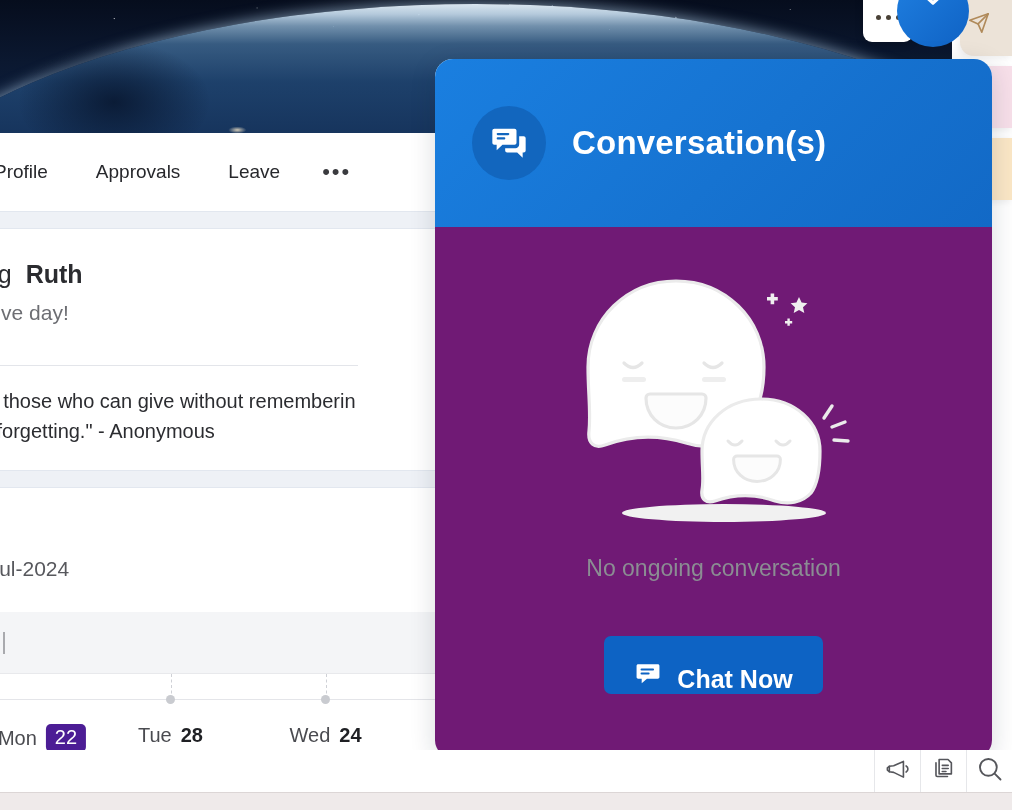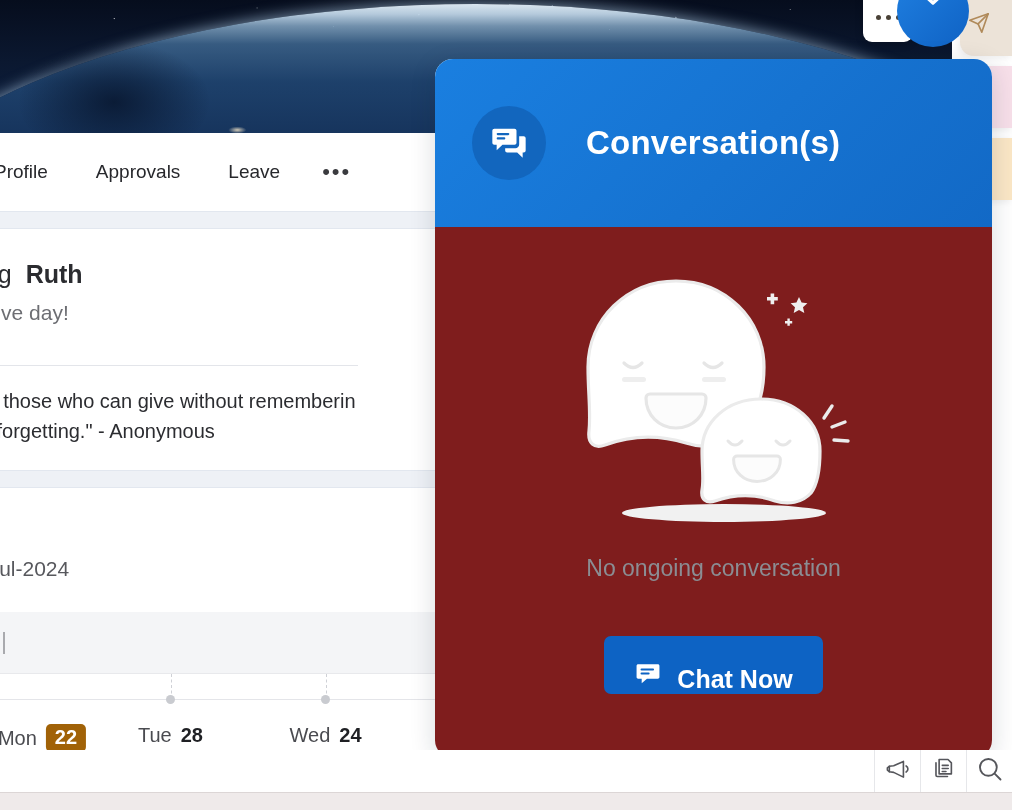--- a/index.html
+++ b/index.html
@@ -223,25 +223,25 @@
     transform: translateX(-50%);
     white-space: nowrap;
     font-size: 20px;
     color: #4a4b50;
     display: flex;
     align-items: center;
     gap: 9px;
   }
   .tl-daynum { color: #1f2024; font-weight: 600; }
   .tl-daynum.active {
-    background: #a16207;
+    background: #4c1d95;
     color: #ffffff;
     border-radius: 5px;
     padding: 2px 9px 3px;
-    font-weight: 700;
+    font-weight: 400;
   }
 
   
   .side-cards {
     position: absolute;
     right: 0; top: -6px;
     width: 52px;
     display: flex;
     flex-direction: column;
     gap: 10px;
@@ -308,41 +308,41 @@
     display: flex;
     flex-direction: column;
   }
   .chat-header {
     height: 168px;
     flex: 0 0 168px;
     background: linear-gradient(135deg, #1a7fe0 0%, #1673d1 55%, #1269c6 100%);
     display: flex;
     align-items: center;
     padding-left: 37px;
-    gap: 40px;
+    gap: 26px;
   }
   .chat-header-icon {
     width: 74px; height: 74px;
     border-radius: 50%;
     background: #1266be;
     display: flex;
     align-items: center;
     justify-content: center;
     flex: 0 0 74px;
   }
   .chat-title {
     color: #ffffff;
     font-size: 33px;
     font-weight: 700;
     letter-spacing: .2px;
   }
 
   .chat-body {
     flex: 1;
-    background: #7f1d1d;
+    background: #701a75;
     position: relative;
     display: flex;
     flex-direction: column;
     align-items: center;
   }
   .mascot-wrap {
     margin-top: 34px;
     width: 300px; height: 270px;
     position: relative;
   }

